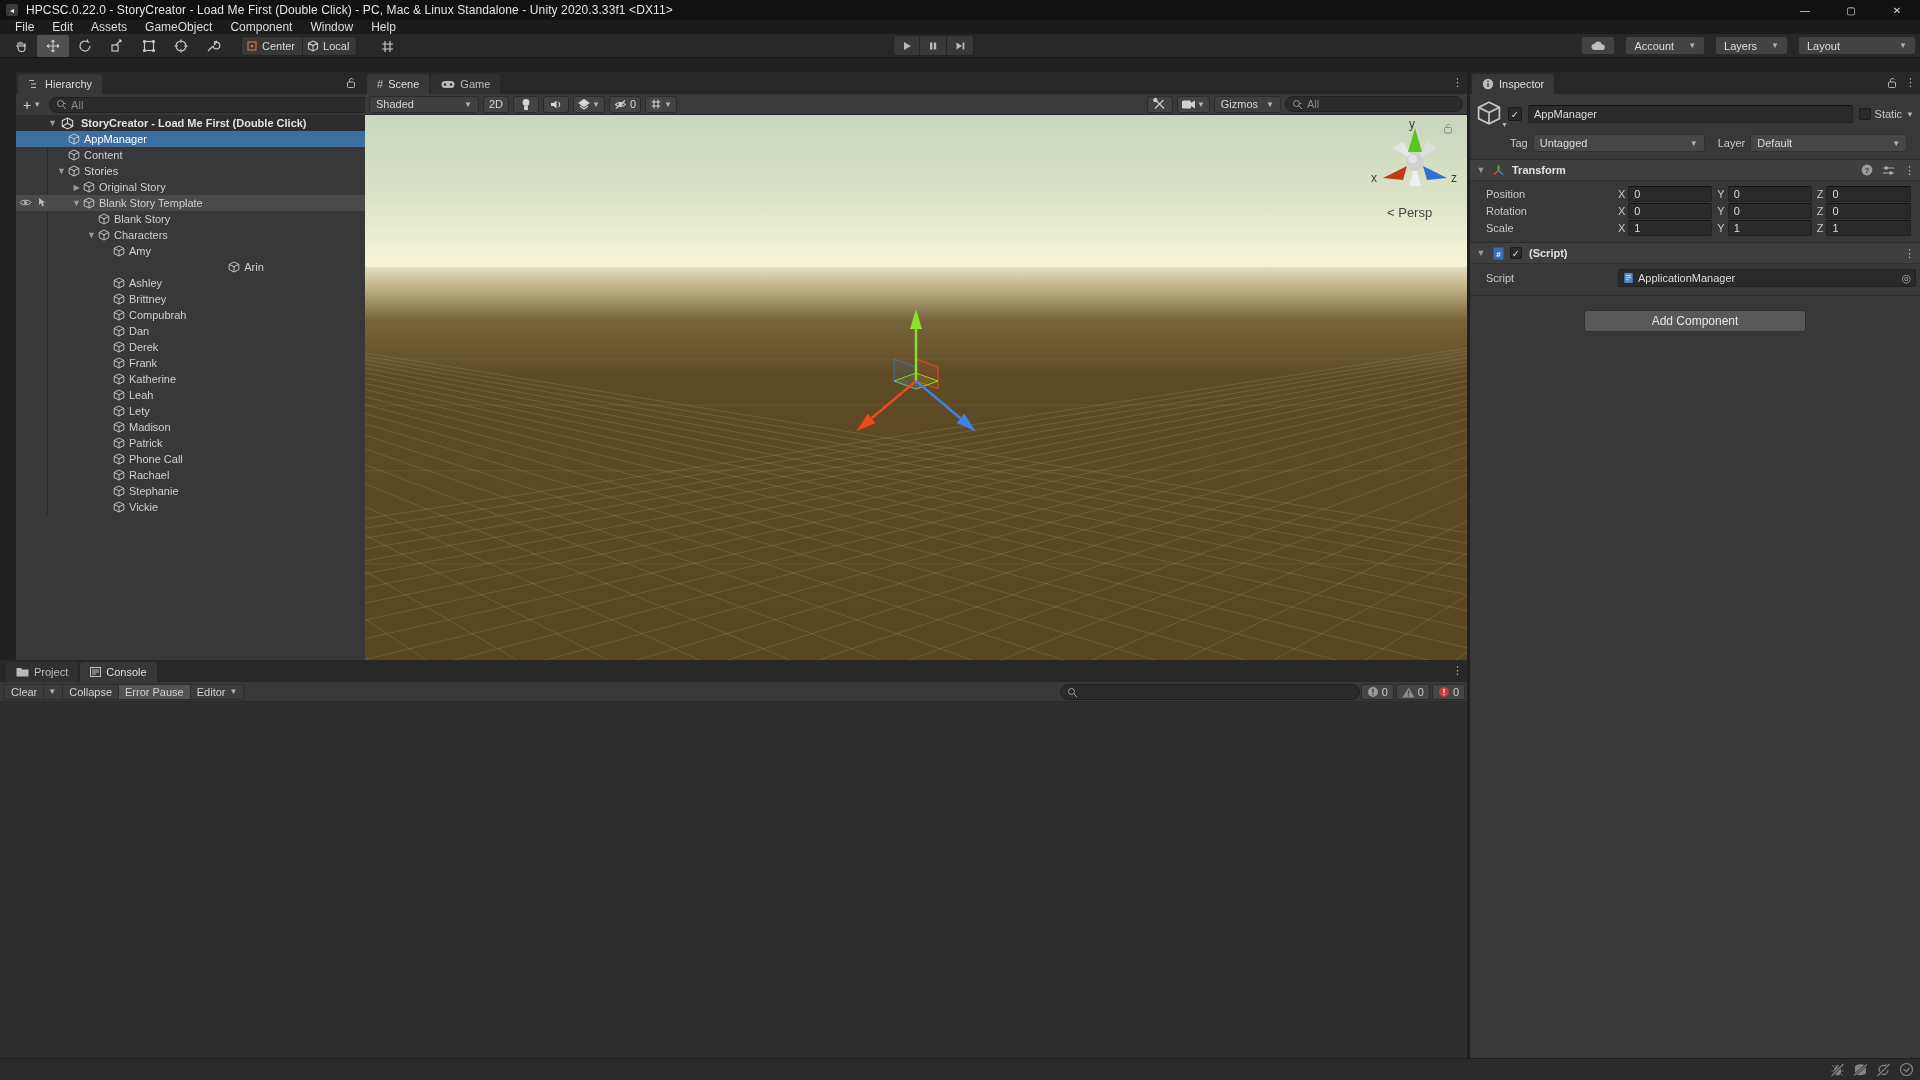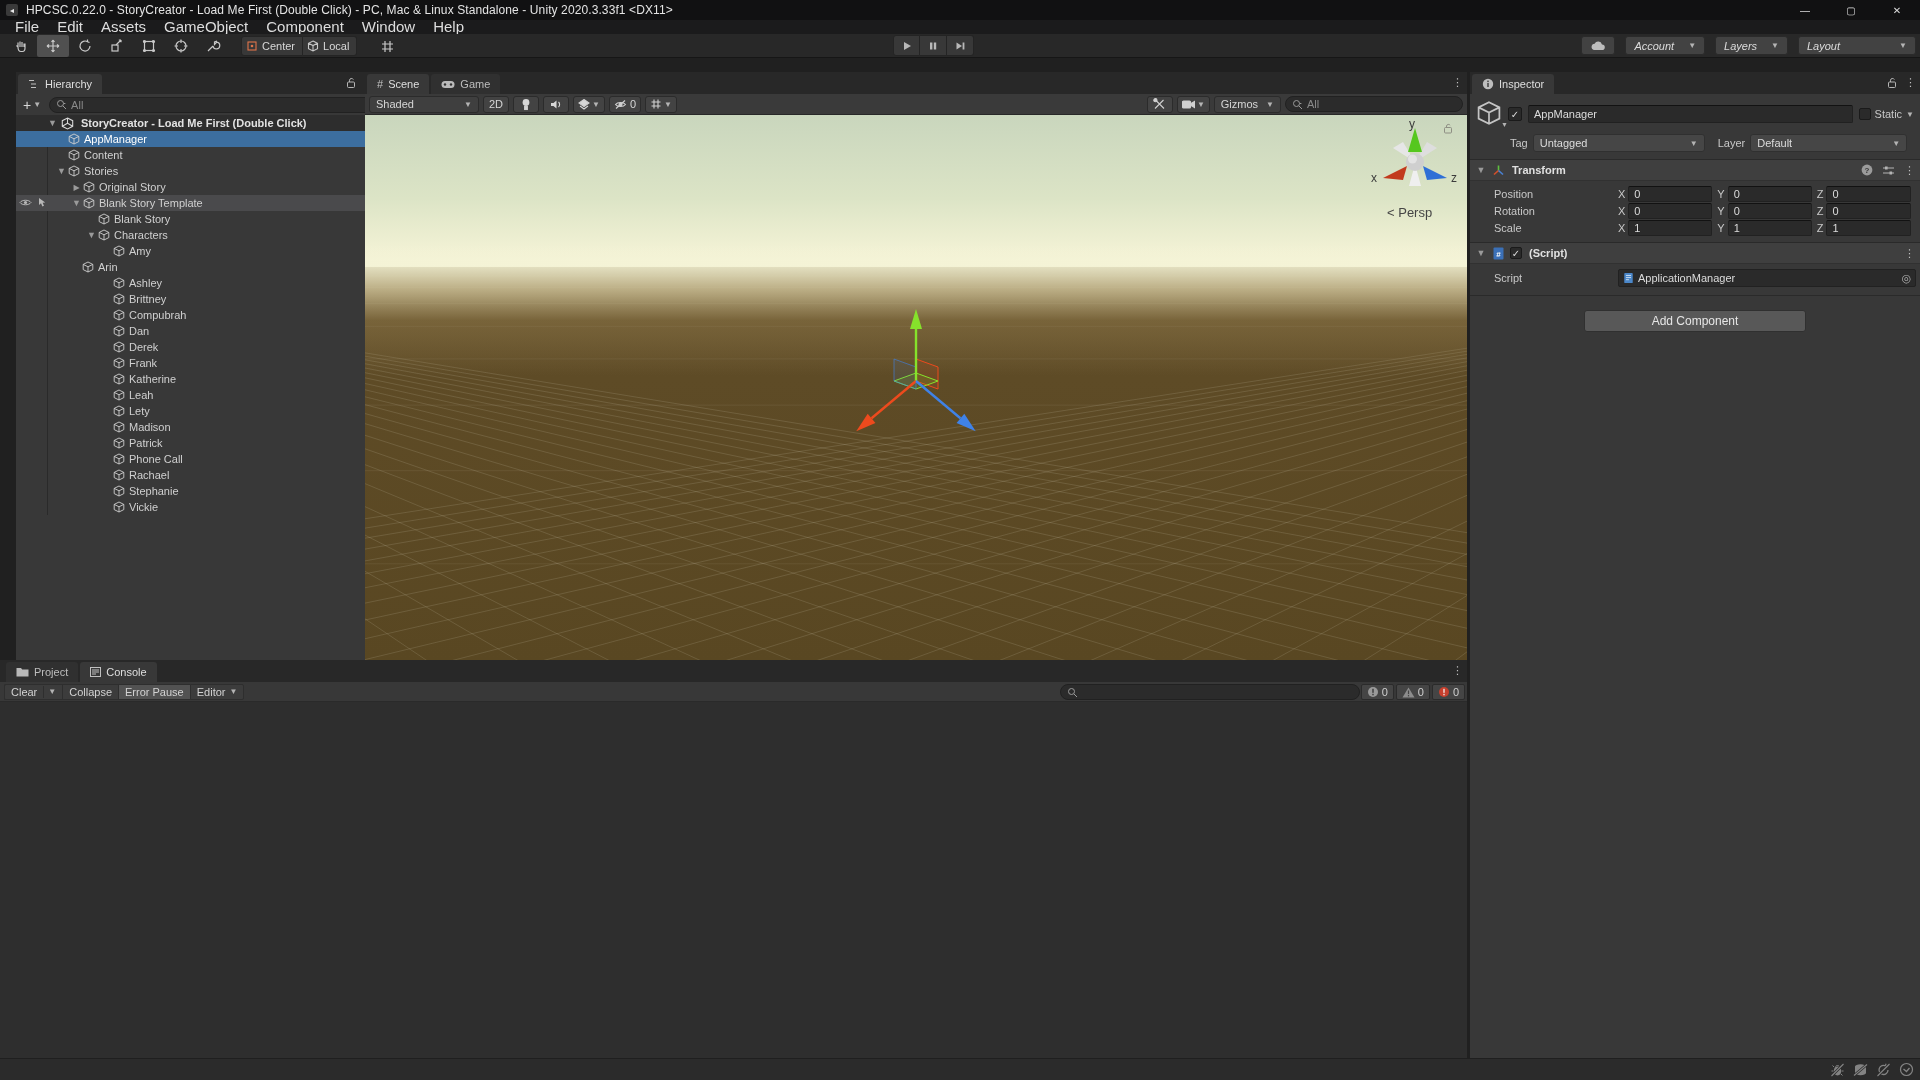--- a/index.html
+++ b/index.html
@@ -10,38 +10,38 @@
     background:#202020; user-select:none;
   }
   
   .titlebar { position:absolute; top:0; left:0; right:0; height:20px; background:#111112; display:flex; align-items:center; }
   .titlebar .appicon { width:12px; height:12px; margin:0 8px 0 6px; background:#3a3a3a; border-radius:2px; display:flex; align-items:center; justify-content:center; color:#e8e8e8; font-size:8px; }
   .titlebar .title { color:#e4e4e4; font-size:12px; letter-spacing:.1px; }
   .win-controls { margin-left:auto; display:flex; height:100%; }
   .win-btn { width:46px; height:100%; display:flex; align-items:center; justify-content:center; color:#dcdcdc; font-size:10px; }
   
   .menubar { position:absolute; top:20px; left:0; right:0; height:14px; background:#1b1b1c; display:flex; align-items:center; padding-left:6px; }
-  .menu-item { padding:0 9px; color:#dedede; font-size:15px; line-height:14px; }
+  .menu-item { padding:0 9px; color:#dedede; font-size:12px; line-height:14px; }
   
   .toolbar { position:absolute; top:34px; left:0; right:0; height:24px; background:#282828; border-bottom:1px solid #161616; }
   .tb-left { position:absolute; left:5px; top:1px; display:flex; align-items:center; height:22px; }
   .tool-btn { width:32px; height:22px; display:flex; align-items:center; justify-content:center; border-radius:2px; }
   .tool-btn.active { background:#505050; }
   .tool-btn svg { stroke:#c8c8c8; fill:none; stroke-width:1.2; }
   .pivot-group { display:flex; margin-left:12px; }
   .pivot-btn { height:20px; background:#383838; border:1px solid #242424; display:flex; align-items:center; padding:0 7px 0 4px; color:#d8d8d8; }
   .pivot-btn:first-child { border-radius:3px 0 0 3px;text-align:right; }
   .pivot-btn:last-child { border-radius:0 3px 3px 0; border-left:none; }
   .pivot-btn svg { margin-right:4px; stroke:#c8c8c8; fill:none; stroke-width:1.1; }
   .snap-btn { margin-left:14px; }
   .tb-center { position:absolute; left:893px; top:1px; display:flex; }
   .play-btn { width:27px; height:21px; background:#383838; border:1px solid #242424; border-left:none; display:flex; align-items:center; justify-content:center; }
   .play-btn:first-child { border-left:1px solid #242424; border-radius:3px 0 0 3px; }
   .play-btn:last-child { border-radius:0 3px 3px 0; }
-  .tb-right { position:absolute; right:4px; top:2px; display:flex; align-items:center; gap:10px;font-style:italic; }
+  .tb-right { position:absolute; right:4px; top:2px; display:flex; align-items:center; gap:10px; }
   .cloud-btn { width:34px; height:19px; background:#424242; border:1px solid #2a2a2a; border-radius:3px; display:flex; align-items:center; justify-content:center; }
   .tb-dd { height:19px; background:#424242; border:1px solid #2a2a2a; border-radius:3px; display:flex; align-items:center; padding:0 8px; color:#dcdcdc; }
   .tb-dd .caret { margin-left:14px; }
   .caret { color:#b4b4b4; font-size:8px; }
   
   .main { position:absolute; top:58px; left:0; right:0; bottom:22px; background:#202020; }
   .col-left { position:absolute; left:0; top:14px; width:1467px; bottom:0; }
   .col-right { position:absolute; left:1470px; top:14px; right:0; bottom:0; background:#383838; }
   .hier-panel { position:absolute; left:16px; top:0; width:363px; height:588px; background:#383838; }
   .scene-panel { position:absolute; left:365px; top:0; width:1102px; height:588px; background:#383838; }
@@ -117,21 +117,21 @@
   .insp-row2 { display:flex; align-items:center; padding:4px 6px 7px 40px; gap:5px; color:#c8c8c8; }
   .dd { height:18px; background:#464646; border:1px solid #303030; border-radius:3px; display:flex; align-items:center; padding:0 6px; color:#dcdcdc; }
   .dd .caret { margin-left:auto; padding-left:8px; }
   .dd.tag-dd { width:172px; }
   .dd.layer-dd { width:157px; }
   .comp-header { height:22px; background:#3f3f3f; border-top:1px solid #2a2a2a; border-bottom:1px solid #313131; display:flex; align-items:center; padding:0 5px; gap:5px; }
   .comp-header .fold { width:12px; }
   .comp-title { font-weight:bold; color:#e0e0e0; margin-left:2px; }
   .comp-right { margin-left:auto; display:flex; align-items:center; gap:9px; }
   .t-row { display:flex; align-items:center; height:17px; padding:1px 4px 1px 0; }
-  .t-label { width:148px; padding-left:24px; color:#c8c8c8; flex:none; }
+  .t-label { width:148px; padding-left:16px; color:#c8c8c8; flex:none; }
   .axis-group { flex:1; display:flex; align-items:center; gap:3px; margin-right:5px; }
   .axis-group .ax { color:#c8c8c8; flex:none; }
   .num-field { flex:1; height:16px; }
   .transform-body { padding:4px 0 6px 0; }
   .script-row { display:flex; align-items:center; padding:5px 4px 4px 0; }
   .obj-field { flex:1; height:18px; background:#2a2a2a; border:1px solid #212121; border-radius:2px; display:flex; align-items:center; padding:0 4px; gap:4px; color:#dcdcdc; }
   .obj-field .picker { margin-left:auto; color:#b8b8b8; font-size:11px; }
   .warn-box { margin:4px 6px 8px 16px; background:#404040; border:1px solid #2e2e2e; border-radius:3px; display:flex; align-items:center; padding:5px 8px; gap:10px; }
   .warn-text { color:#cacaca; font-size:10px; line-height:13px; }
   .add-comp-wrap { border-top:1px solid #2a2a2a; margin-top:4px; padding-top:14px; display:flex; justify-content:center; }
@@ -388,21 +388,21 @@
               </div>
               <div class="h-row" style="padding-left: 84px;">
                 <span class="fold"></span>
                 <span class="h-ico">
                   <svg width="12" height="12" viewBox="0 0 12 12">
                     <path d="M6 1 L10.8 3.4 L10.8 8.6 L6 11 L1.2 8.6 L1.2 3.4 Z M1.2 3.4 L6 5.8 L10.8 3.4 M6 5.8 L6 11" fill="none" stroke="#cfcfcf" stroke-width="0.9"></path>
                   </svg>
                 </span>
                 <span>Amy</span>
               </div>
-              <div class="h-row" style="padding-left: 53px;">
+              <div class="h-row" style="padding-left: 84px; justify-content: center;">
                 <span class="fold"></span>
                 <span class="h-ico">
                   <svg width="12" height="12" viewBox="0 0 12 12">
                     <path d="M6 1 L10.8 3.4 L10.8 8.6 L6 11 L1.2 8.6 L1.2 3.4 Z M1.2 3.4 L6 5.8 L10.8 3.4 M6 5.8 L6 11" fill="none" stroke="#cfcfcf" stroke-width="0.9"></path>
                   </svg>
                 </span>
                 <span>Arin</span>
               </div>
               <div class="h-row" style="padding-left: 84px;">
                 <span class="fold"></span>

